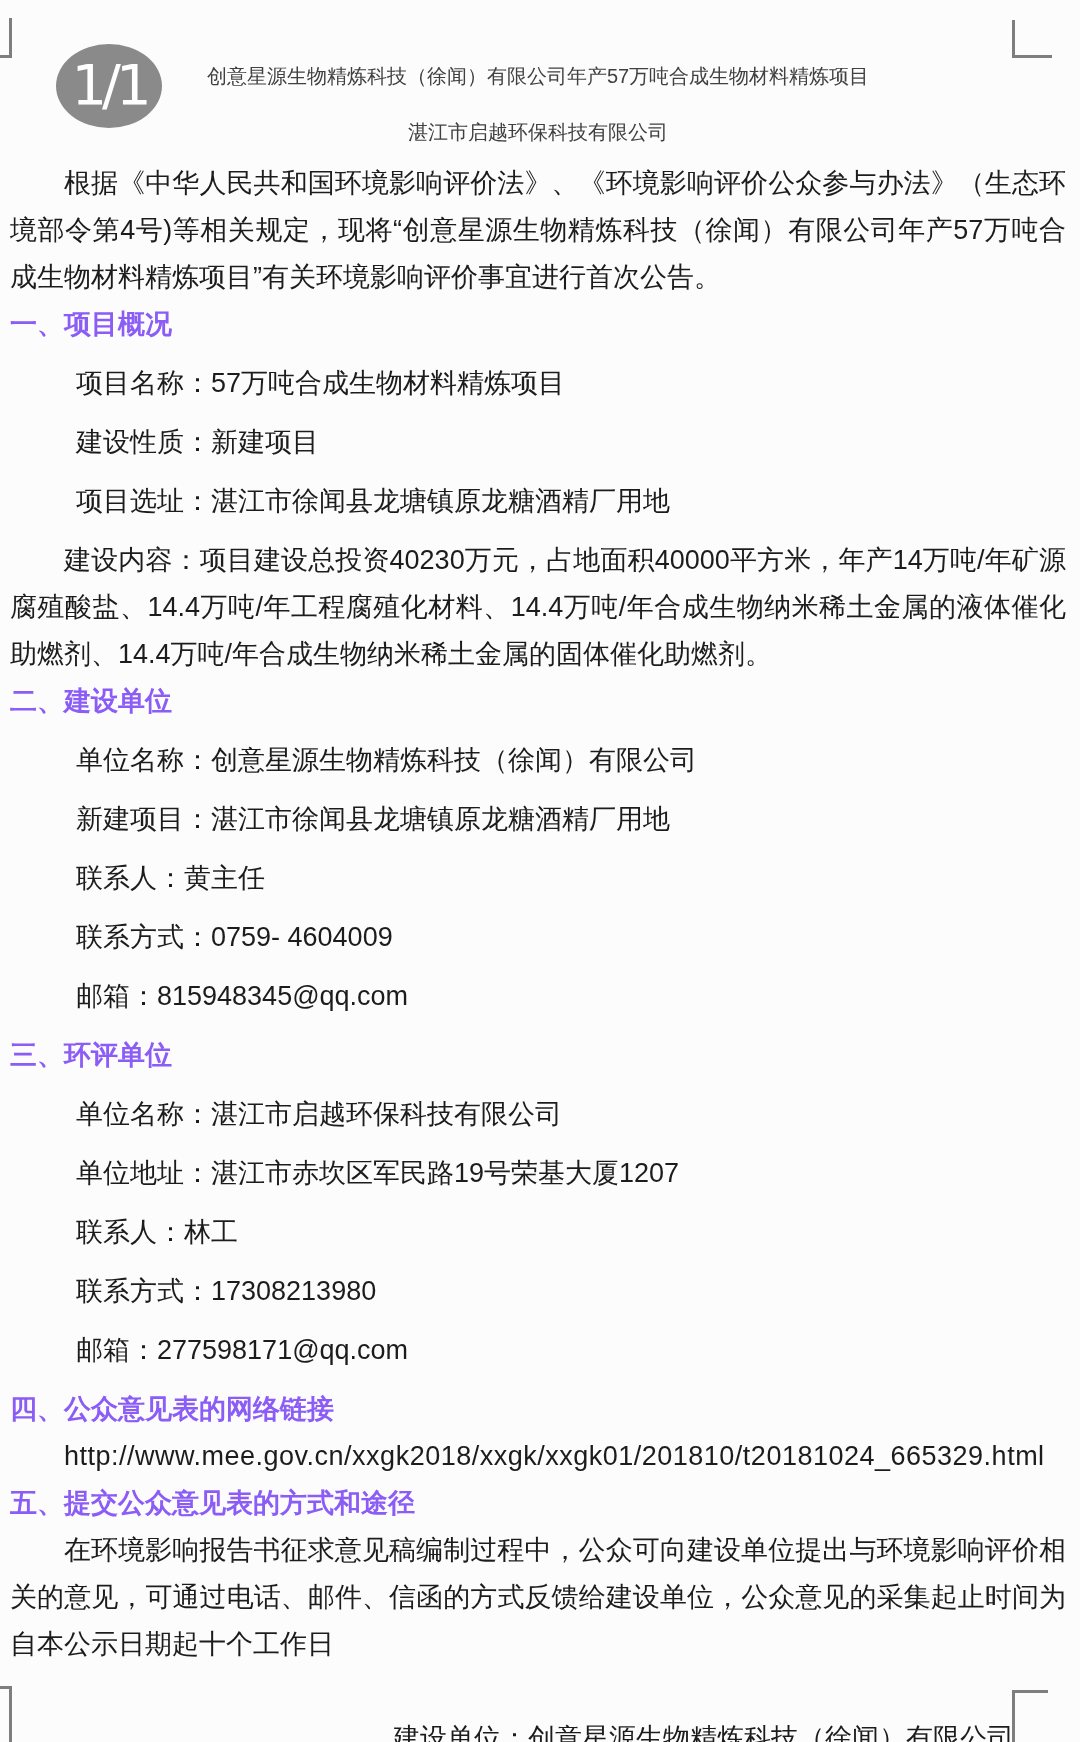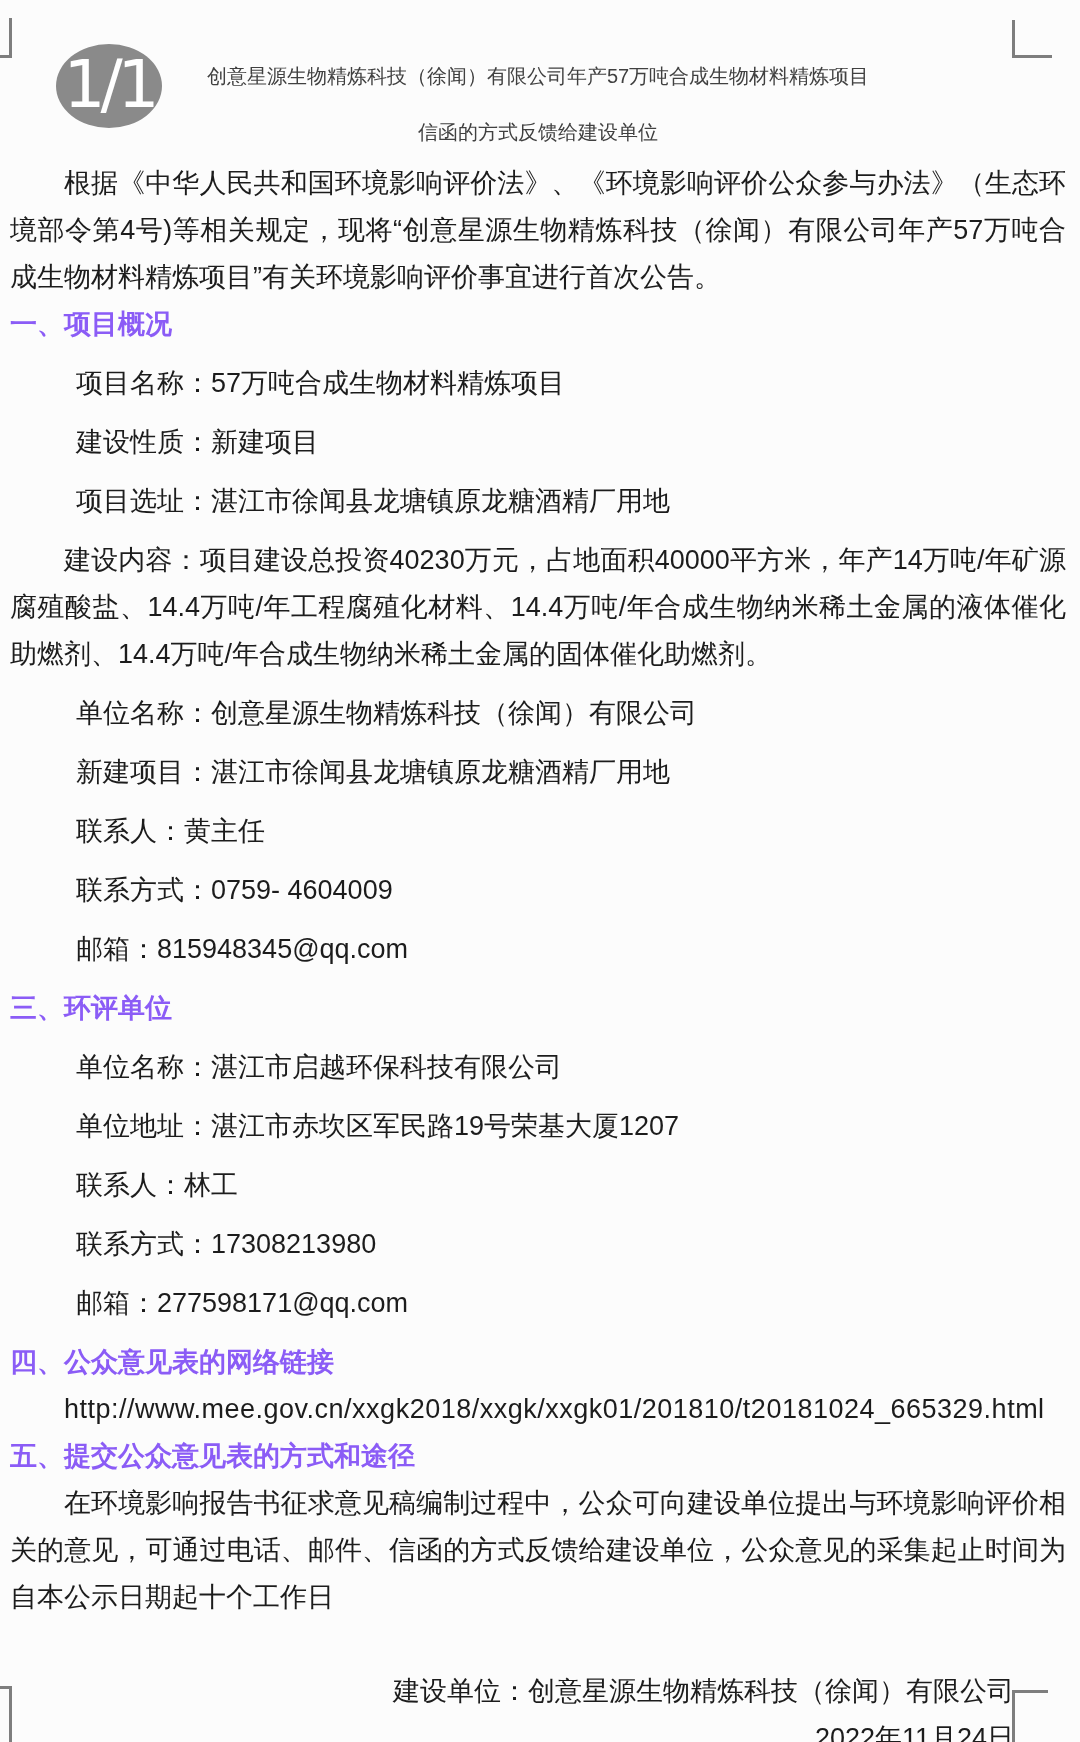--- a/index.html
+++ b/index.html
@@ -33,21 +33,21 @@
     position: absolute; z-index: 0;
     left: 56px; top: 44px; width: 106px; height: 84px;
     background: var(--badge-bg, #8a8a8a);
     border-radius: 53px / 42px;
   }
   .badge-label {
     position: absolute; z-index: 2;
     left: 56px; top: 40px; width: 106px; height: 88px;
     display: flex; align-items: center; justify-content: center;
     color: var(--badge-text, #ffffff);
-    font-size: 66px; font-weight: 400; letter-spacing: -5px;
+    font-size: 56px; font-weight: 400; letter-spacing: -5px;
     font-family: "DejaVu Sans", "Liberation Sans", sans-serif;
   }
 
   
   .content {
     position: relative; z-index: 1;
     box-sizing: border-box;
     padding: 48px 14px 0 10px;
   }
   .title {
@@ -74,32 +74,33 @@
 <div class="mark mark-tl"></div>
 <div class="mark mark-tr"></div>
 <div class="mark mark-bl"></div>
 <div class="mark mark-br"></div>
 
 <div class="badge-ellipse"></div>
 
 <div class="content">
   <div class="title">
     <div>创意星源生物精炼科技（徐闻）有限公司年产57万吨合成生物材料精炼项目</div>
-    <div>信函的方式反馈给建设单位</div>
+    <div>湛江市启越环保科技有限公司</div>
   </div>
 
   <div class="bodytext">
     <p class="para">根据《中华人民共和国环境影响评价法》、《环境影响评价公众参与办法》（生态环境部令第4号)等相关规定，现将“创意星源生物精炼科技（徐闻）有限公司年产57万吨合成生物材料精炼项目”有关环境影响评价事宜进行首次公告。</p>
 
     <p class="heading">一、项目概况</p>
     <p class="item">项目名称：57万吨合成生物材料精炼项目</p>
     <p class="item">建设性质：新建项目</p>
     <p class="item">项目选址：湛江市徐闻县龙塘镇原龙糖酒精厂用地</p>
     <p class="para">建设内容：项目建设总投资40230万元，占地面积40000平方米，年产14万吨/年矿源腐殖酸盐、14.4万吨/年工程腐殖化材料、14.4万吨/年合成生物纳米稀土金属的液体催化助燃剂、14.4万吨/年合成生物纳米稀土金属的固体催化助燃剂。</p>
 
+    <p class="heading">二、建设单位</p>
     <p class="item">单位名称：创意星源生物精炼科技（徐闻）有限公司</p>
     <p class="item">新建项目：湛江市徐闻县龙塘镇原龙糖酒精厂用地</p>
     <p class="item">联系人：黄主任</p>
     <p class="item">联系方式：0759- 4604009</p>
     <p class="item">邮箱：815948345@qq.com</p>
 
     <p class="heading">三、环评单位</p>
     <p class="item">单位名称：湛江市启越环保科技有限公司</p>
     <p class="item">单位地址：湛江市赤坎区军民路19号荣基大厦1207</p>
     <p class="item">联系人：林工</p>

